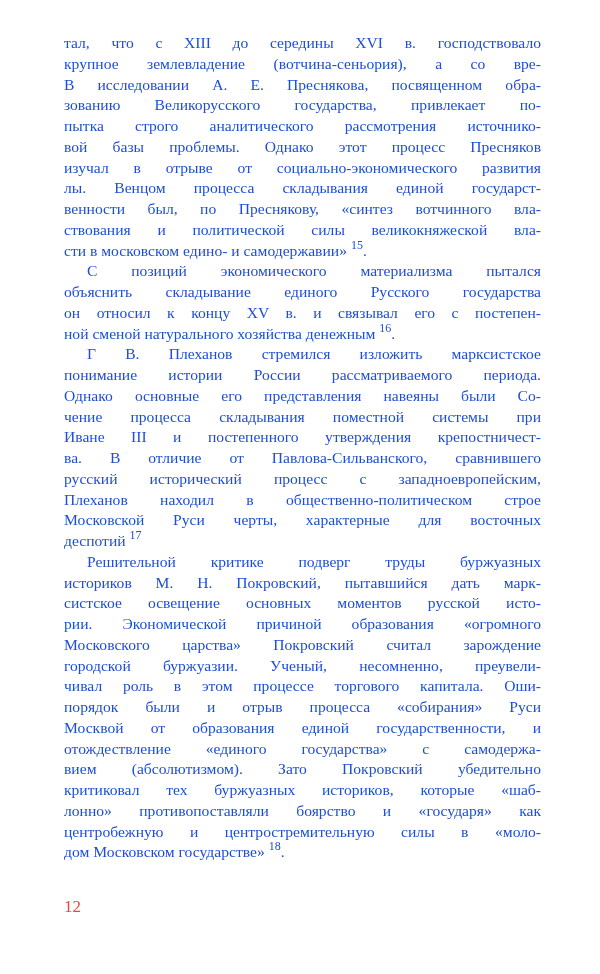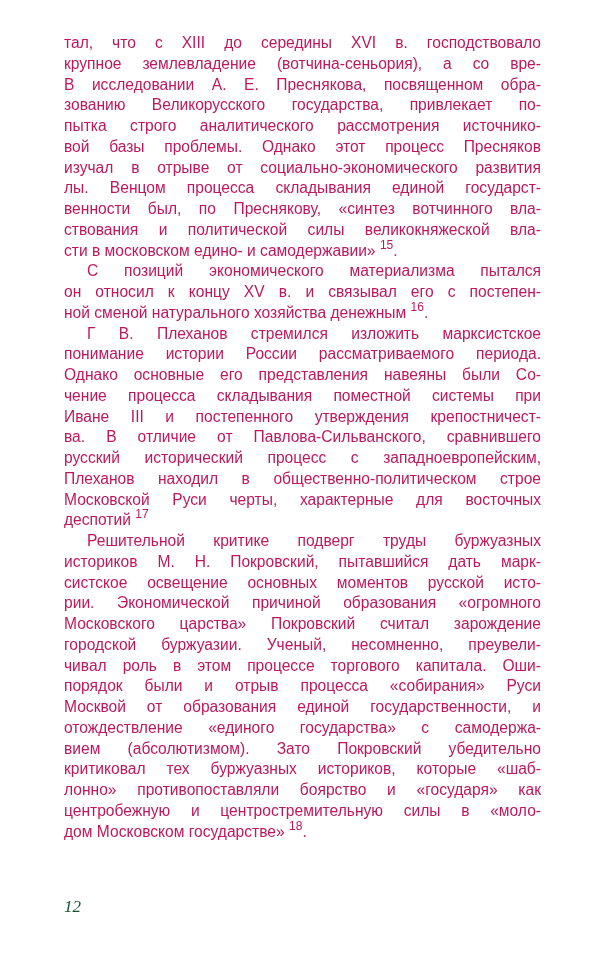--- a/index.html
+++ b/index.html
@@ -2,44 +2,43 @@
 <html><head>
 <meta charset="utf-8">
 <style>
   html, body { margin: 0; padding: 0; background: #ffffff; }
   body { width: 600px; height: 974px; position: relative; overflow: hidden; }
   .page {
     position: absolute;
     left: 64px;
     top: 33px;
     width: 477px;
-    font-family: Liberation Sans, sans-serif;
+    font-family: Liberation Serif, serif;
     font-size: 15.6px;
     line-height: 20.75px;
-    color: #be185d;
+    color: #1d4ed8;
   }
   .line {
     display: block;
     white-space: nowrap;
     text-align: justify;
     text-align-last: justify;
     height: 20.75px;
     overflow: visible;
   }
   .line.last { text-align-last: left; }
   .line.indent { padding-left: 23px; }
   sup.fn { font-size: 12px; vertical-align: 7px; line-height: 0; }
   .page-number {
     position: absolute;
     left: 64px;
     top: 897px;
     font-family: "Liberation Serif", "DejaVu Serif", serif;
     font-size: 17px;
-    color: #14532d;
-    font-style: italic;
+    color: #ef4444;
   }
 </style>
 </head>
 <body>
 
 <div class="page">
 
   <div>
     <span class="line">тал, что с XIII до середины XVI в. господствовало</span>
     <span class="line">крупное землевладение (вотчина-сеньория), а со вре-</span>
@@ -49,20 +48,21 @@
     <span class="line">вой базы проблемы. Однако этот процесс Пресняков</span>
     <span class="line">изучал в отрыве от социально-экономического развития</span>
     <span class="line">лы. Венцом процесса складывания единой государст-</span>
     <span class="line">венности был, по Преснякову, «синтез вотчинного вла-</span>
     <span class="line">ствования и политической силы великокняжеской вла-</span>
     <span class="line last"><span>сти в московском едино- и самодержавии»</span> <sup class="fn">15</sup><span>.</span></span>
   </div>
 
   <div>
     <span class="line indent">С позиций экономического материализма пытался</span>
+    <span class="line">объяснить складывание единого Русского государства</span>
     <span class="line">он относил к концу XV в. и связывал его с постепен-</span>
     <span class="line last"><span>ной сменой натурального хозяйства денежным</span> <sup class="fn">16</sup><span>.</span></span>
   </div>
 
   <div>
     <span class="line indent">Г В. Плеханов стремился изложить марксистское</span>
     <span class="line">понимание истории России рассматриваемого периода.</span>
     <span class="line">Однако основные его представления навеяны были Со-</span>
     <span class="line">чение процесса складывания поместной системы при</span>
     <span class="line">Иване III и постепенного утверждения крепостничест-</span>

